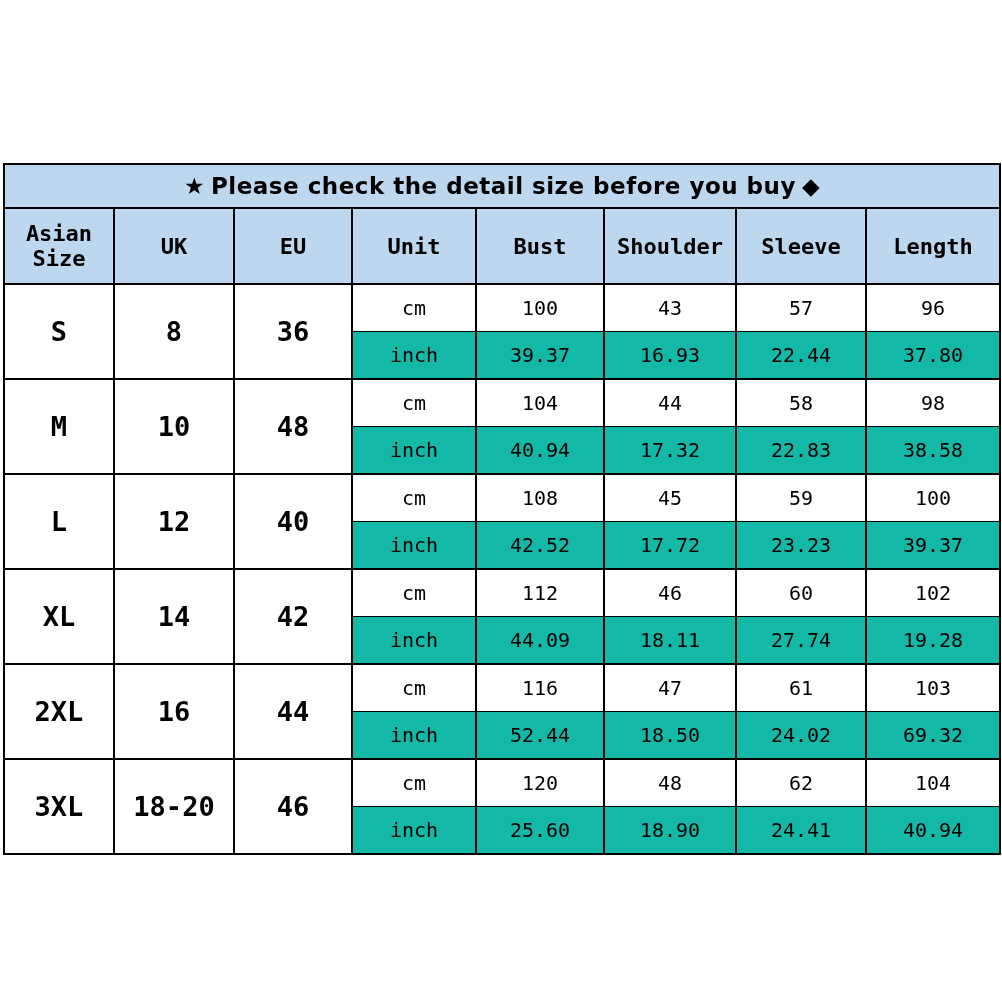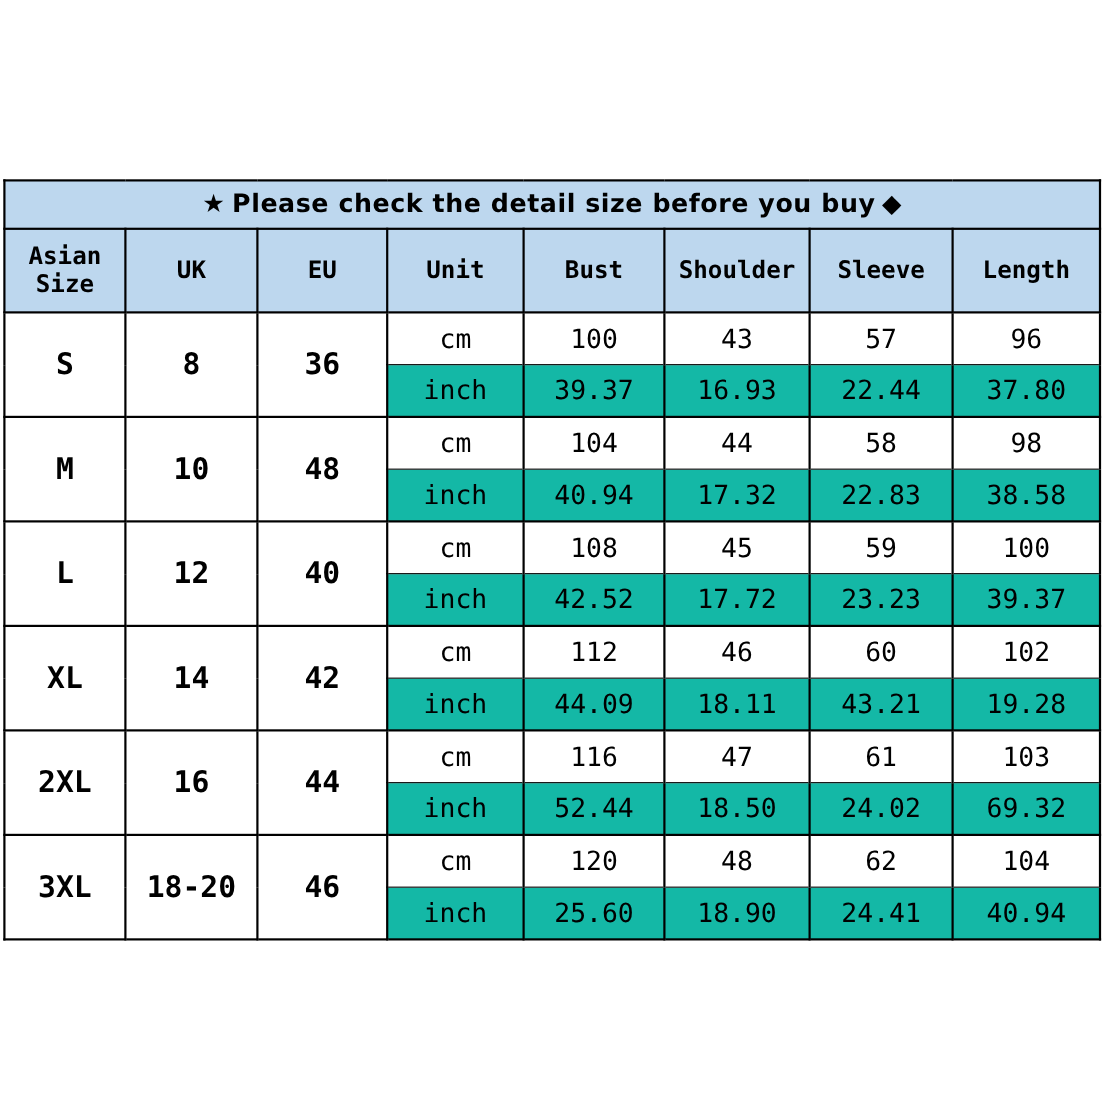--- a/index.html
+++ b/index.html
@@ -67,21 +67,21 @@
     line-height: 1.15;
   }
   .sizecell {
     font-size: 27px;
     font-weight: bold;
     background: #ffffff;
     font-family: "DejaVu Sans Mono", monospace;
   }
   .unitcell, .valcell {
     height: 46px;
-    font-size: 24px;
+    font-size: 20px;
     font-family: "DejaVu Sans Mono", monospace;
   }
   .row-cm td {
     background: #ffffff;
   }
   .row-inch td {
     background: #14b8a6;
   }
   
   .row-cm .unitcell, .row-cm .valcell {
@@ -202,21 +202,21 @@
           <td class="unitcell">cm</td>
           <td class="valcell">112</td>
           <td class="valcell">46</td>
           <td class="valcell">60</td>
           <td class="valcell">102</td>
         </tr>
         <tr class="row-inch">
           <td class="unitcell">inch</td>
           <td class="valcell">44.09</td>
           <td class="valcell">18.11</td>
-          <td class="valcell">43.21</td>
+          <td class="valcell">27.74</td>
           <td class="valcell">19.28</td>
         </tr>
 
         <tr class="row-cm">
           <td class="sizecell" rowspan="2">2XL</td>
           <td class="sizecell" rowspan="2">16</td>
           <td class="sizecell" rowspan="2">44</td>
           <td class="unitcell">cm</td>
           <td class="valcell">116</td>
           <td class="valcell">47</td>

